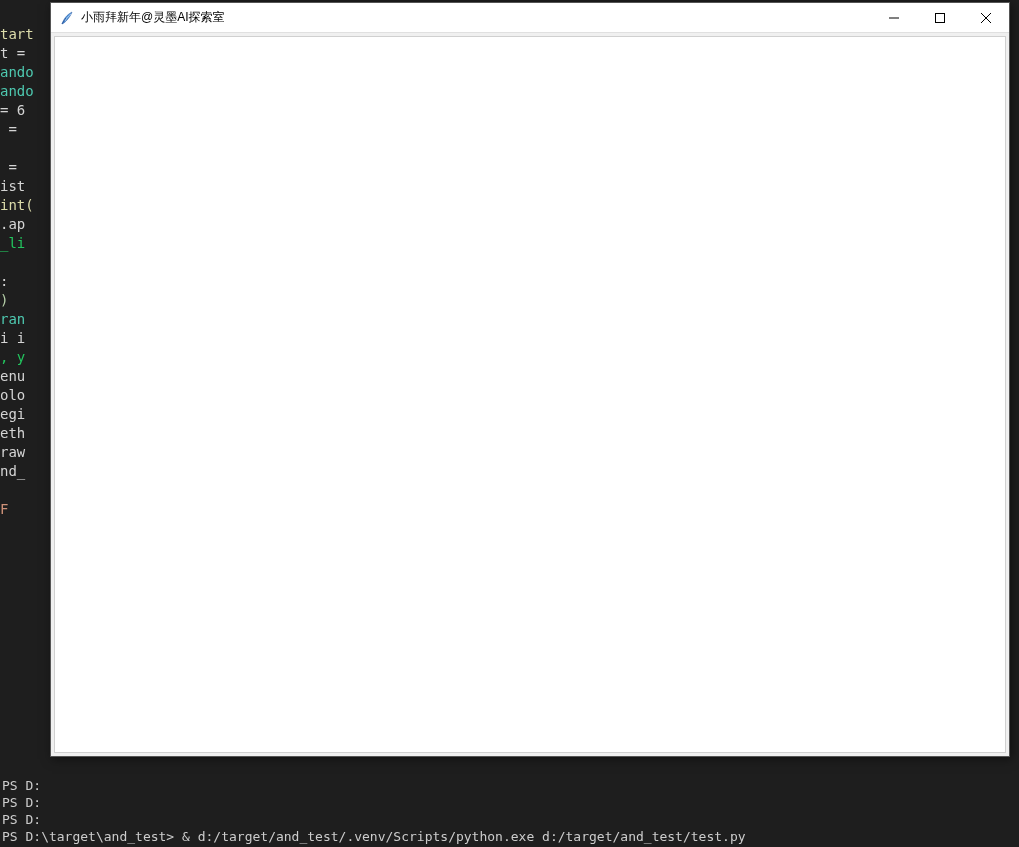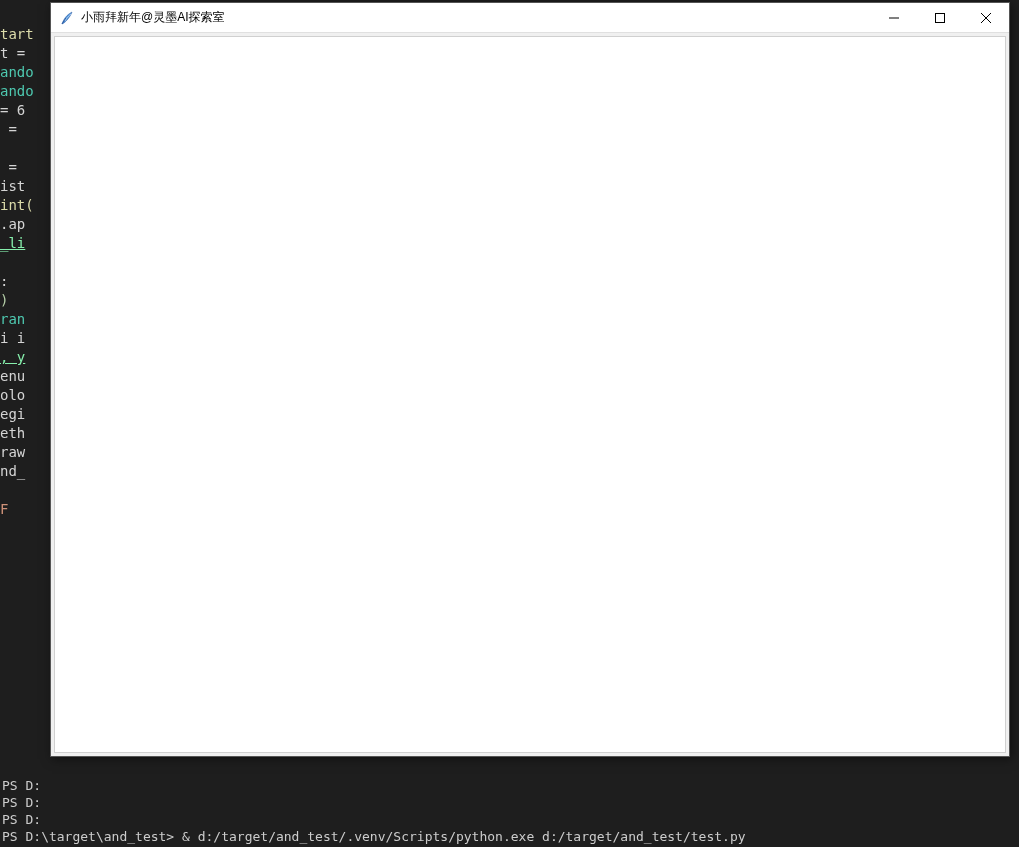--- a/index.html
+++ b/index.html
@@ -24,21 +24,21 @@
       font-family: "Consolas", monospace;
       font-size: 14px;
       line-height: 19px;
       color: #d4d4d4;
       white-space: pre;
       padding-top: 6px;
     }
     .bg-editor .kw-yellow { color: #dcdcaa; }
     .bg-editor .kw-teal { color: #4ec9b0; }
     .bg-editor .kw-orange { color: #ce9178; }
-    .bg-editor .kw-cyan { color: #86efac; text-decoration: underline; }
+    .bg-editor .kw-cyan { color: #22c55e; }
     .bg-editor .kw-num { color: #b5cea8; }
     .bg-terminal {
       position: absolute;
       left: 0;
       bottom: 0;
       width: 100%;
       font-family: "Consolas", monospace;
       font-size: 13px;
       line-height: 17px;
       color: #cccccc;

